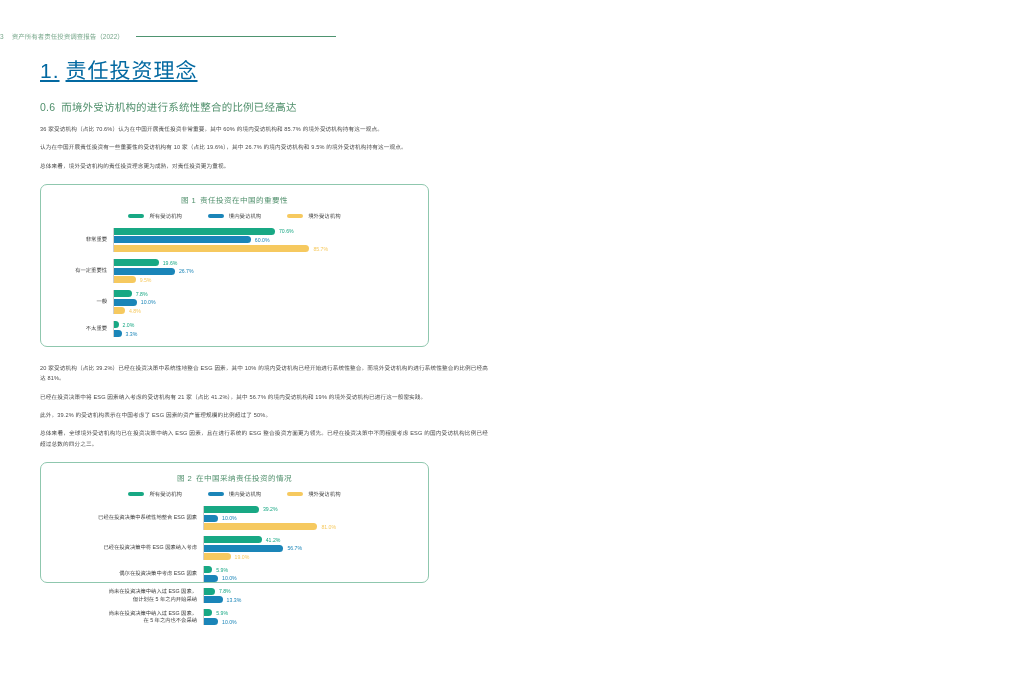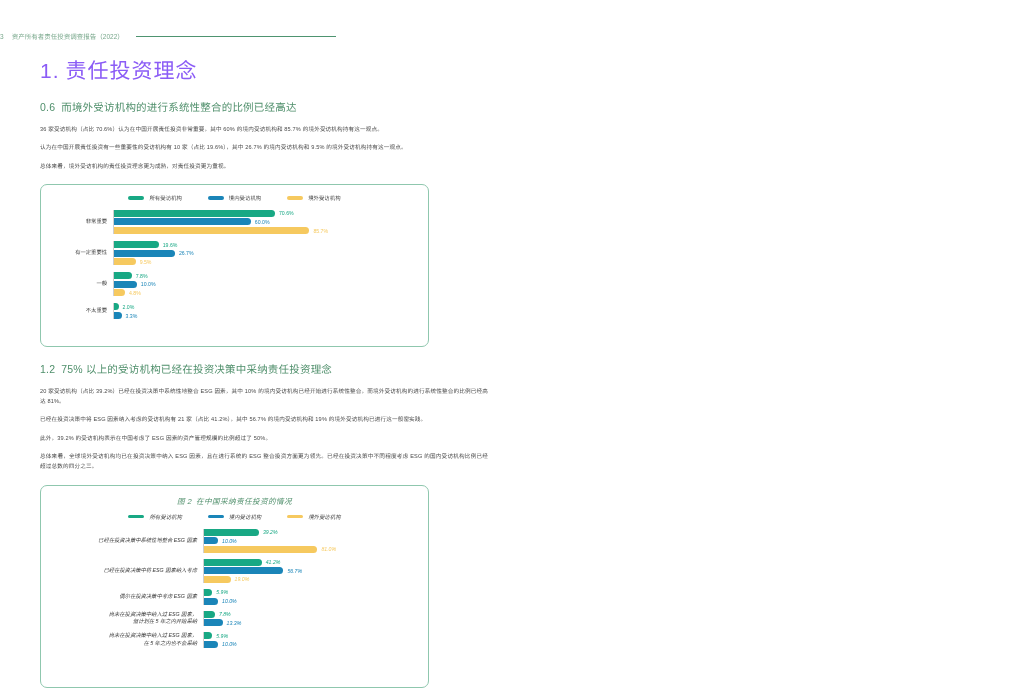--- a/index.html
+++ b/index.html
@@ -52,24 +52,25 @@
     height: 1px;
     background: #4e9470;
     margin-left: 4px;
     max-width: 200px;
   }
 
   
   .h1 {
     font-size: 21px;
     font-weight: normal;
-    color: #8b5cf6;
+    color: #0369a1;
     margin: 0 0 18px 0;
     letter-spacing: 1px;
     line-height: 1.2;
+    text-decoration: underline;
   }
   .h1 .num { margin-right: 6px; }
 
   .h2 {
     font-size: 10.5px;
     font-weight: normal;
     color: #4f8f6b;
     margin: 0 0 9px 0;
     letter-spacing: 0.2px;
     line-height: 1.3;
@@ -88,21 +89,21 @@
   
   .figcard {
     border: 1px solid #8fc7ae;
     border-radius: 7px;
     padding: 9px 10px 10px 10px;
     margin: 13px 0 16px 0;
     box-sizing: border-box;
     background: #ffffff;
   }
   .figcard.fig1 { width: 389px; height: 163px; }
-  .figcard.fig2 { width: 389px; height: 203px; font-style: italic; }
+  .figcard.fig2 { width: 389px; height: 121px; }
 
   .figtitle {
     text-align: center;
     font-size: 7.6px;
     color: #4f8f6b;
     letter-spacing: 0.4px;
     margin-bottom: 7px;
   }
   .figtitle .fignum { margin-right: 4px; }
 
@@ -200,20 +201,23 @@
     </h1>
 
     <h2 class="h2">
       <span class="num">0.6</span><span>而境外受访机构的进行系统性整合的比例已经高达</span>
     </h2>
     <p class="body">36 家受访机构（占比 70.6%）认为在中国开展责任投资非常重要，其中 60% 的境内受访机构和 85.7% 的境外受访机构持有这一观点。</p>
     <p class="body">认为在中国开展责任投资有一些重要性的受访机构有 10 家（占比 19.6%），其中 26.7% 的境内受访机构和 9.5% 的境外受访机构持有这一观点。</p>
     <p class="body">总体来看，境外受访机构的责任投资理念更为成熟，对责任投资更为重视。</p>
 
     <div class="figcard fig1">
+      <div class="figtitle">
+        <span class="fignum">图 1</span><span>责任投资在中国的重要性</span>
+      </div>
       <div class="legend">
         <div class="lg-item">
           <span class="swatch" style="background: rgb(24, 168, 132);"></span>
           <span class="lg-label">所有受访机构</span>
         </div>
         <div class="lg-item">
           <span class="swatch" style="background: rgb(26, 133, 184);"></span>
           <span class="lg-label">境内受访机构</span>
         </div>
         <div class="lg-item">
@@ -282,23 +286,20 @@
               </div>
               <div class="barrow">
                 <div class="bar" style="background: rgb(26, 133, 184); width: 7.524px;"></div>
                 <span class="barval" style="color: rgb(26, 133, 184);">3.3%</span>
               </div>
             </div>
           </div>
         </div>
     </div>
 
-    <h2 class="h2">
-      <span class="num">1.2</span><span>75% 以上的受访机构已经在投资决策中采纳责任投资理念</span>
-    </h2>
     <p class="body">20 家受访机构（占比 39.2%）已经在投资决策中系统性地整合 ESG 因素，其中 10% 的境内受访机构已经开始进行系统性整合，而境外受访机构的进行系统性整合的比例已经高达 81%。</p>
     <p class="body">已经在投资决策中将 ESG 因素纳入考虑的受访机构有 21 家（占比 41.2%），其中 56.7% 的境内受访机构和 19% 的境外受访机构已进行这一般密实践。</p>
     <p class="body">此外，39.2% 的受访机构表示在中国考虑了 ESG 因素的资产管理规模的比例超过了 50%。</p>
     <p class="body">总体来看，全球境外受访机构均已在投资决策中纳入 ESG 因素，且在进行系统的 ESG 整合投资方面更为领先。已经在投资决策中不同程度考虑 ESG 的国内受访机构比例已经超过总数的四分之三。</p>
 
     <div class="figcard fig2">
       <div class="figtitle">
         <span class="fignum">图 2</span><span>在中国采纳责任投资的情况</span>
       </div>
       <div class="legend">

